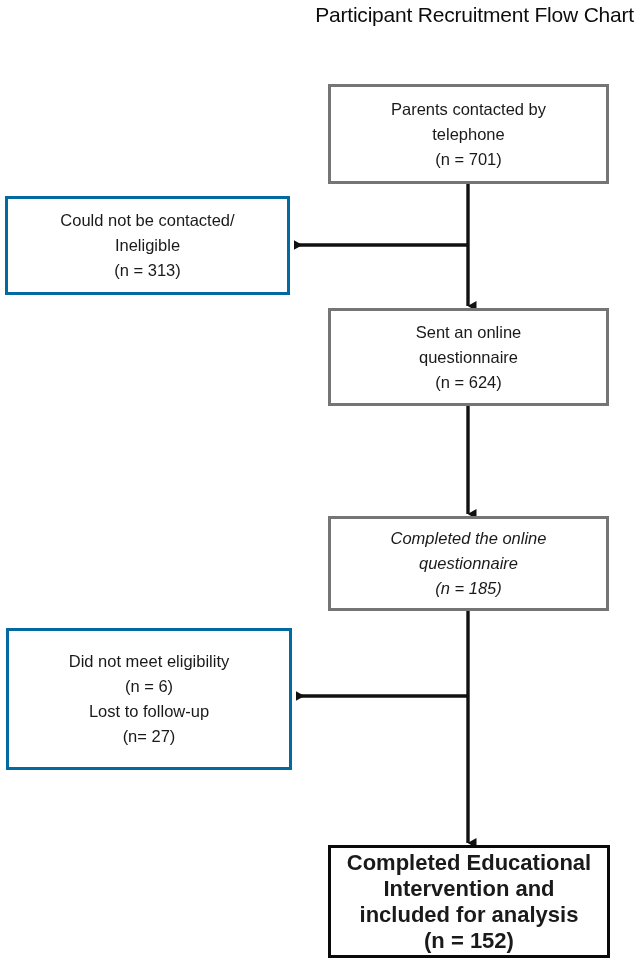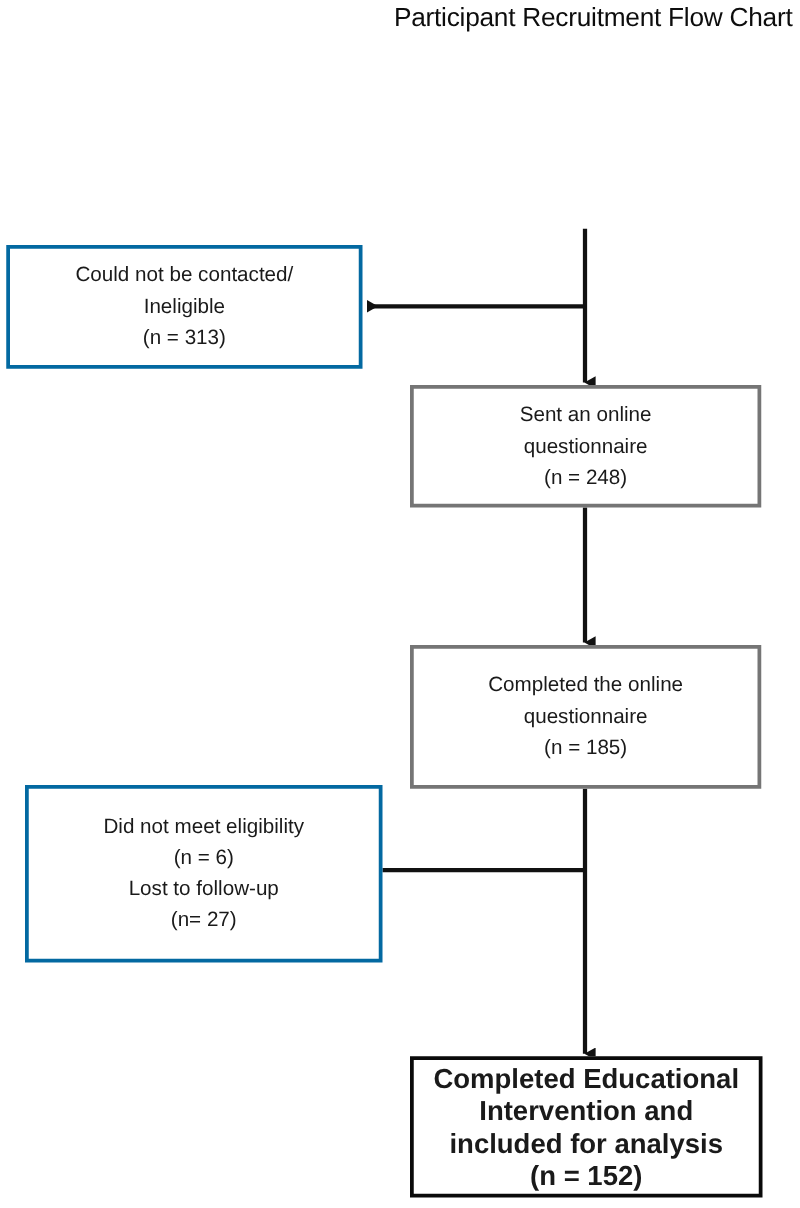--- a/index.html
+++ b/index.html
@@ -103,40 +103,45 @@
 
     <line x1="468" y1="245" x2="294" y2="245" stroke="#111111" stroke-width="3.4" marker-end="url(#arrow-left)"></line>
 
     <line x1="468" y1="405" x2="468" y2="514" stroke="#111111" stroke-width="3.4" marker-end="url(#arrow-down)"></line>
 
     <line x1="468" y1="610" x2="468" y2="843" stroke="#111111" stroke-width="3.4" marker-end="url(#arrow-down)"></line>
 
     <line x1="468" y1="696" x2="296" y2="696" stroke="#111111" stroke-width="3.4" marker-end="url(#arrow-left)"></line>
   </svg>
 
+  <div class="node main" style="left:328px; top:84px; width:281px; height:100px;">
+    <div class="node-text">Parents contacted by
+telephone
+(n = 701)</div>
+  </div>
 
   <div class="node exclusion" style="left:5px; top:196px; width:285px; height:99px;">
     <div class="node-text">Could not be contacted/
 Ineligible
 (n = 313)</div>
   </div>
 
   <div class="node main" style="left:328px; top:308px; width:281px; height:98px;">
     <div class="node-text">Sent an online
 questionnaire
-(n = 248)</div>
+(n = 624)</div>
   </div>
 
-  <div class="node main" style="left:328px; top:516px; width:281px; height:115px;">
+  <div class="node main" style="left:328px; top:516px; width:281px; height:95px;font-style:italic;">
     <div class="node-text">Completed the online
 questionnaire
 (n = 185)</div>
   </div>
 
-  <div class="node exclusion" style="left:20px; top:628px; width:286px; height:142px;">
+  <div class="node exclusion" style="left:6px; top:628px; width:286px; height:142px;">
     <div class="node-text">Did not meet eligibility
 (n = 6)
 Lost to follow-up
 (n= 27)</div>
   </div>
 
   <div class="node final" style="left:328px; top:845px; width:282px; height:113px;">
     <div class="node-text">Completed Educational
 Intervention and
 included for analysis

